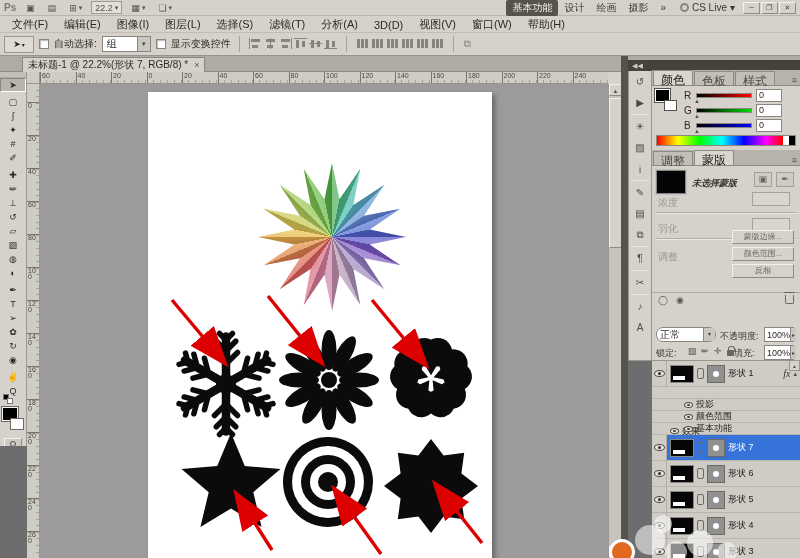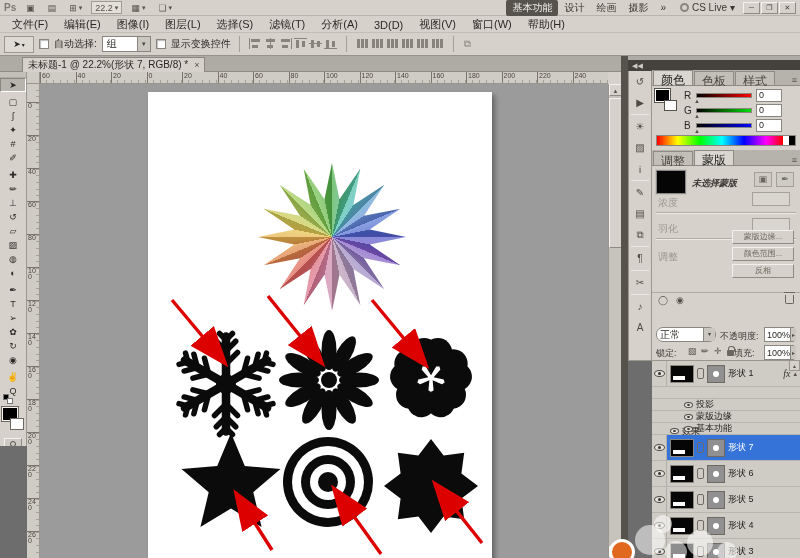--- a/index.html
+++ b/index.html
@@ -777,21 +777,21 @@
         </div>
         <div class="lrow h12">
           <div class="rowbody" style="padding-left: 32px;">
             <span class="mini-eye"></span>
             <span class="lname">投影</span>
           </div>
         </div>
         <div class="lrow h12">
           <div class="rowbody" style="padding-left: 32px;">
             <span class="mini-eye"></span>
-            <span class="lname">蒙版边缘</span>
+            <span class="lname">颜色范围</span>
           </div>
         </div>
         <div class="lrow h12">
           <div class="rowbody" style="padding-left: 32px;">
             <span class="mini-eye"></span>
             <span class="lname">基本功能</span>
           </div>
         </div>
         <div class="lrow h26 sel">
           <div class="eyecell">

